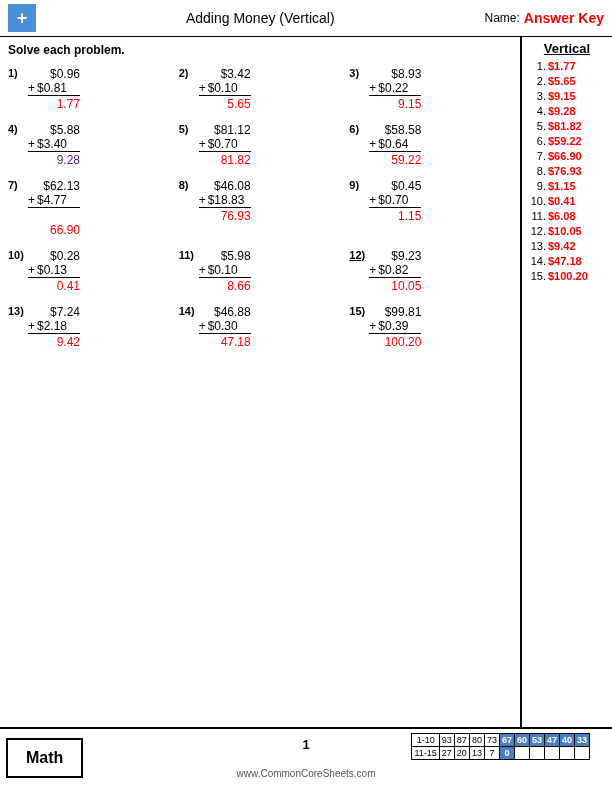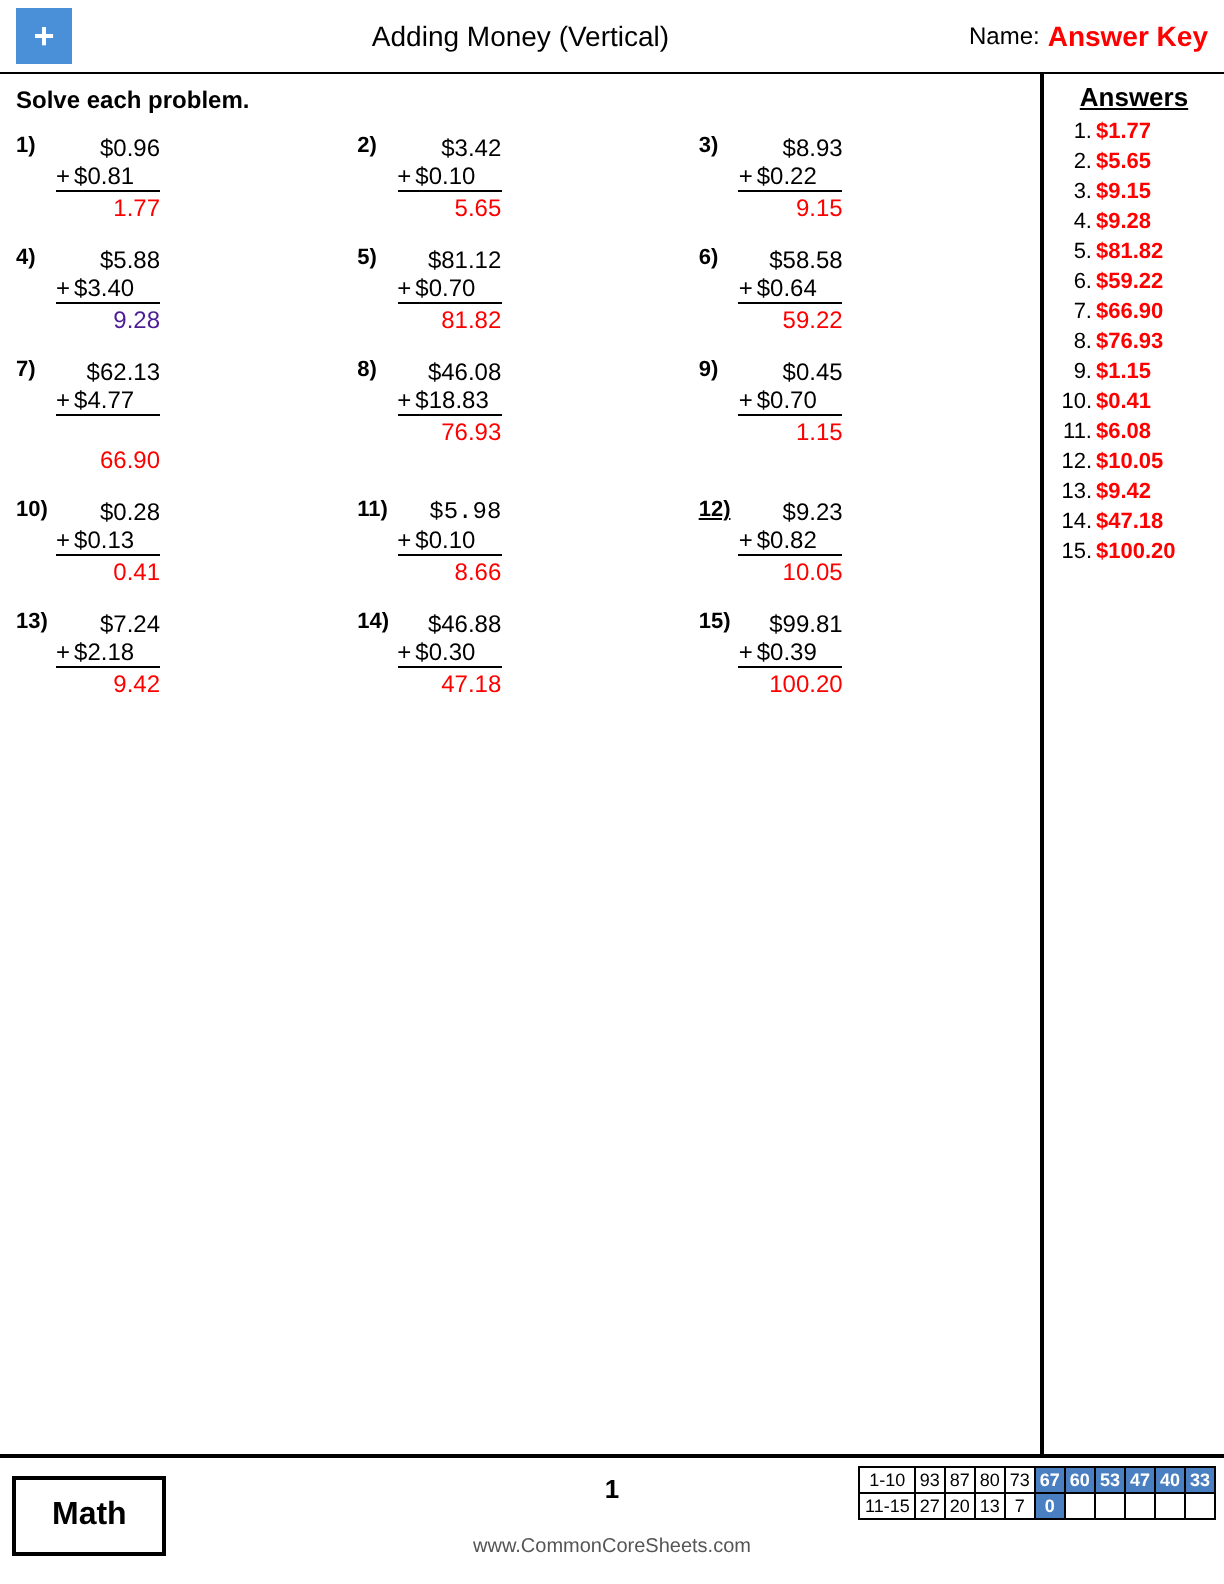--- a/index.html
+++ b/index.html
@@ -142,21 +142,21 @@
       position: absolute;
       left: 50%;
       transform: translateX(-50%);
       top: 8px;
       font-size: 13px;
       font-weight: bold;
     }
 
     .footer-stats {
       position: absolute;
-      right: 4px;
+      right: 22px;
       font-size: 9px;
       top: 4px;
     }
 
     .stats-table {
       border-collapse: collapse;
     }
     .stats-table td {
       border: 1px solid #000;
       padding: 1px 2px;
@@ -311,21 +311,21 @@
                 <span>$0.13</span>
           </div>
           <div style="border-top:1px solid #000; color:red; font-size:12px; text-align:right; padding-top:1px; min-width:52px;">0.41</div>
         </div>
       </div>
     </div>
         <div class="problem-cell">
       <div style="display:flex; align-items:flex-start;">
         <span style="font-size:11px;font-weight:bold;min-width:20px;">11)</span>
         <div style="display:inline-block; text-align:right;">
-          <div style="font-size:12px;font-family:Liberation Mono, monospace;">$5.98</div>
+          <div style="font-size:12px;">$5.98</div>
           <div style="font-size:12px; display:flex; align-items:center;">
             <span style="margin-right:2px;">+</span>
                 <span>$0.10</span>
           </div>
           <div style="border-top:1px solid #000; color:red; font-size:12px; text-align:right; padding-top:1px; min-width:52px;">8.66</div>
         </div>
       </div>
     </div>
         <div class="problem-cell">
       <div style="display:flex; align-items:flex-start;">
@@ -376,21 +376,21 @@
                 <span>$0.39</span>
           </div>
           <div style="border-top:1px solid #000; color:red; font-size:12px; text-align:right; padding-top:1px; min-width:52px;">100.20</div>
         </div>
       </div>
     </div>
       </div>
   </div>
 
   <div class="answer-panel">
-    <div class="answers-title">Answers</div>
+    <div class="answers-title">Vertical</div>
     <div id="answers-list">
         <div class="answer-item">
           <span class="answer-num">1.</span>
           <span>$1.77</span>
         </div>
         <div class="answer-item">
           <span class="answer-num">2.</span>
           <span>$5.65</span>
         </div>
         <div class="answer-item">

